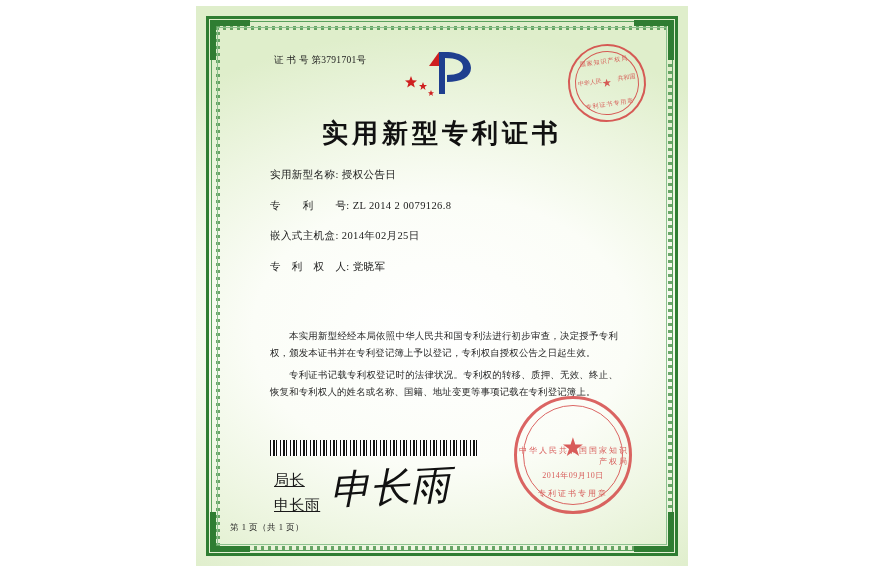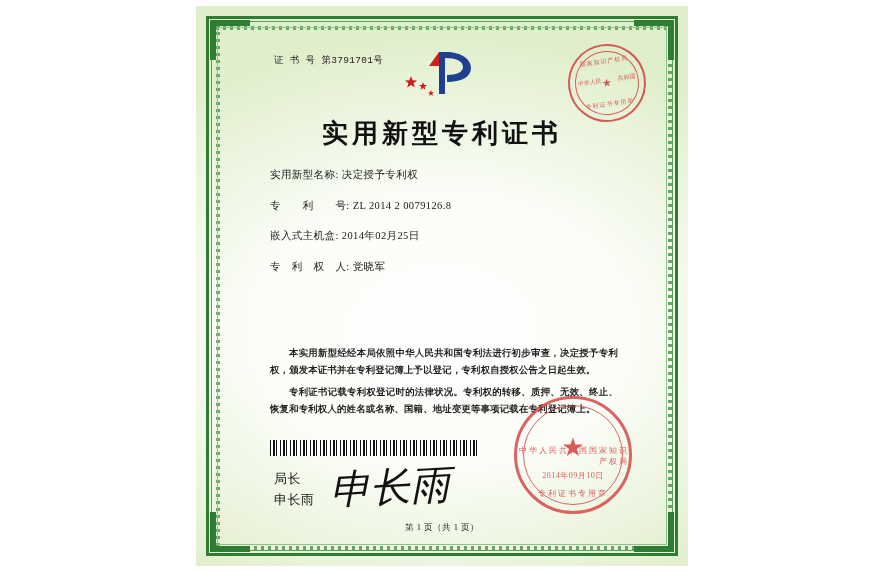--- a/index.html
+++ b/index.html
@@ -95,21 +95,20 @@
     left: 34px; top: 30px; right: 34px; bottom: 30px;
   }
 
   .cert-no {
     position: absolute;
     left: 44px;
     top: 18px;
     font-size: 9.5px;
     color: #1c1c1c;
     letter-spacing: .3px;
-    font-family: Liberation Mono, monospace;
   }
 
   
   .logo {
     position: absolute;
     left: 50%;
     top: 10px;
     transform: translateX(-50%);
     width: 86px;
     height: 54px;
@@ -178,27 +177,26 @@
     letter-spacing: .4px;
     white-space: nowrap;
   }
   .field .lbl { display: inline-block; text-align: right; }
   .field .val { display: inline-block; }
 
   .paras {
     position: absolute;
     left: 40px;
     right: 36px;
-    top: 309px;
+    top: 292px;
     font-size: 9.4px;
     line-height: 1.85;
     color: #1f1f1f;
     text-align: justify;
     letter-spacing: .2px;
-    font-weight: bold;
   }
   .paras p { margin: 0 0 4px 0; text-indent: 19px; }
 
   .barcode {
     position: absolute;
     left: 40px;
     top: 404px;
     width: 210px;
     height: 16px;
     background-image: repeating-linear-gradient(
@@ -206,24 +204,25 @@
       #111 0 1px, #fff 1px 3px,
       #111 3px 5px, #fff 5px 6px,
       #111 6px 7px, #fff 7px 10px
     );
   }
 
   .signer {
     position: absolute;
     left: 44px;
     top: 432px;
-    font-size: 13px;
+    font-size: 15px;
     line-height: 1.65;
     color: #1a1a1a;
     letter-spacing: .4px;
+    text-decoration: underline;
   }
   .signature {
     position: absolute;
     left: 100px;
     top: 424px;
     font-size: 40px;
     color: #111;
     font-family: "DejaVu Serif", serif;
     font-style: italic;
     transform: rotate(-3deg);
@@ -275,21 +274,20 @@
     left: 0; right: 0; bottom: 30px;
     text-align: center;
     font-size: 8px;
     letter-spacing: .5px;
   }
 
   .page-foot {
     position: absolute;
     left: 0; right: 0;
     bottom: 2px;
-    text-align: center;
     font-size: 8.5px;
     color: #222;
     letter-spacing: .5px;
   }
 </style>
 </head>
 <body>
 
 <div id="page">
 
@@ -329,21 +327,21 @@
         <div class="tr-s">共和国</div>
         <div class="star">★</div>
         <div class="t t2">专利证书专用章</div>
       </div>
 
       <div class="main-title">实用新型专利证书</div>
 
       <div class="fields">
         <div class="field">
           <span class="lbl">实用新型名称:</span>
-          <span class="val">决定授予专利权</span>
+          <span class="val">授权公告日</span>
         </div>
         <div class="field">
           <span class="lbl">专　　利　　号:</span>
           <span class="val">ZL 2014 2 0079126.8</span>
         </div>
         <div class="field">
           <span class="lbl">嵌入式主机盒:</span>
           <span class="val">2014年02月25日</span>
         </div>
         <div class="field">

